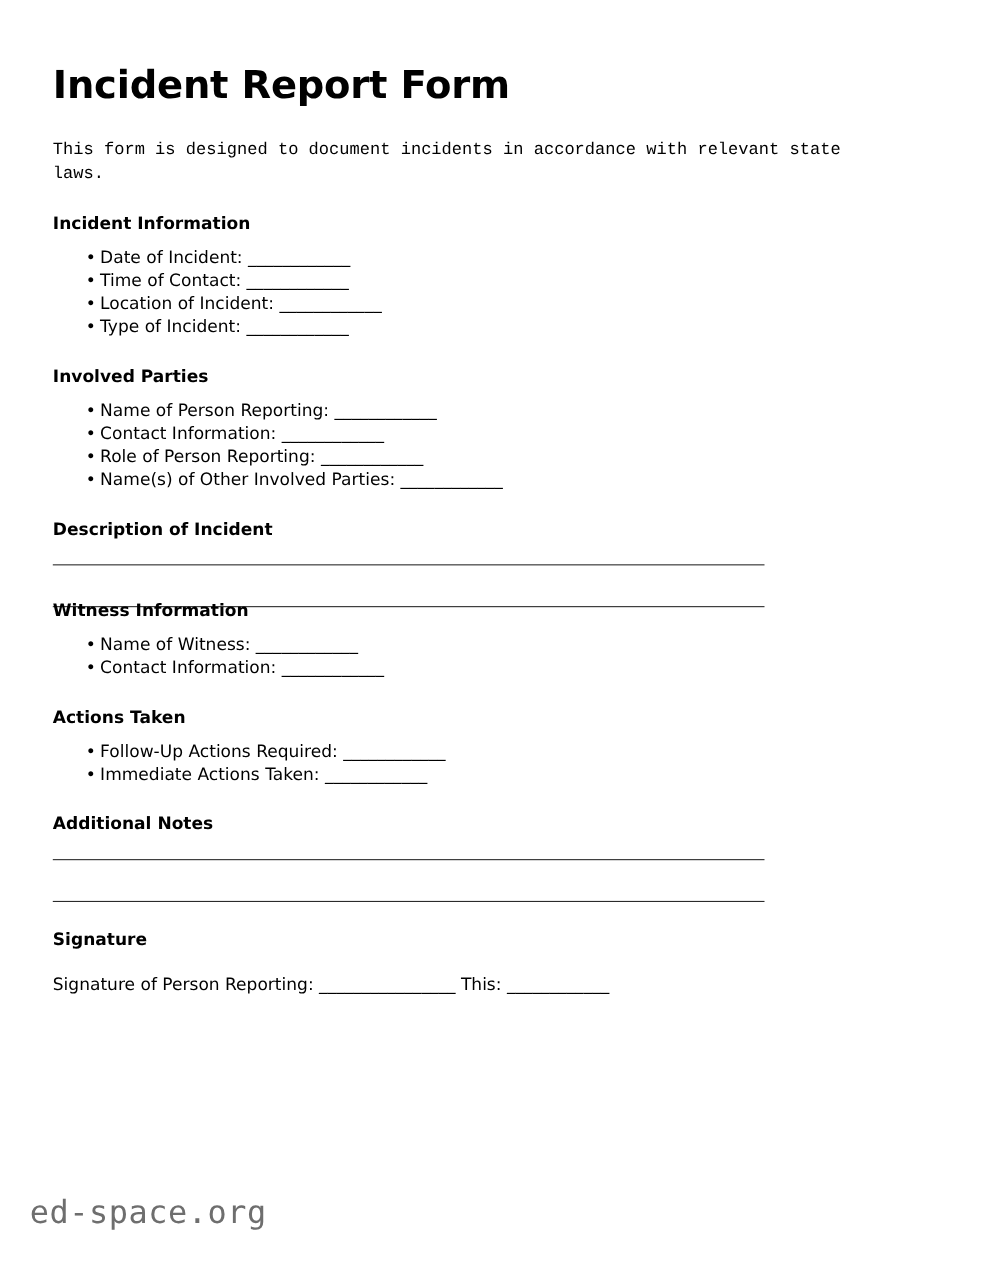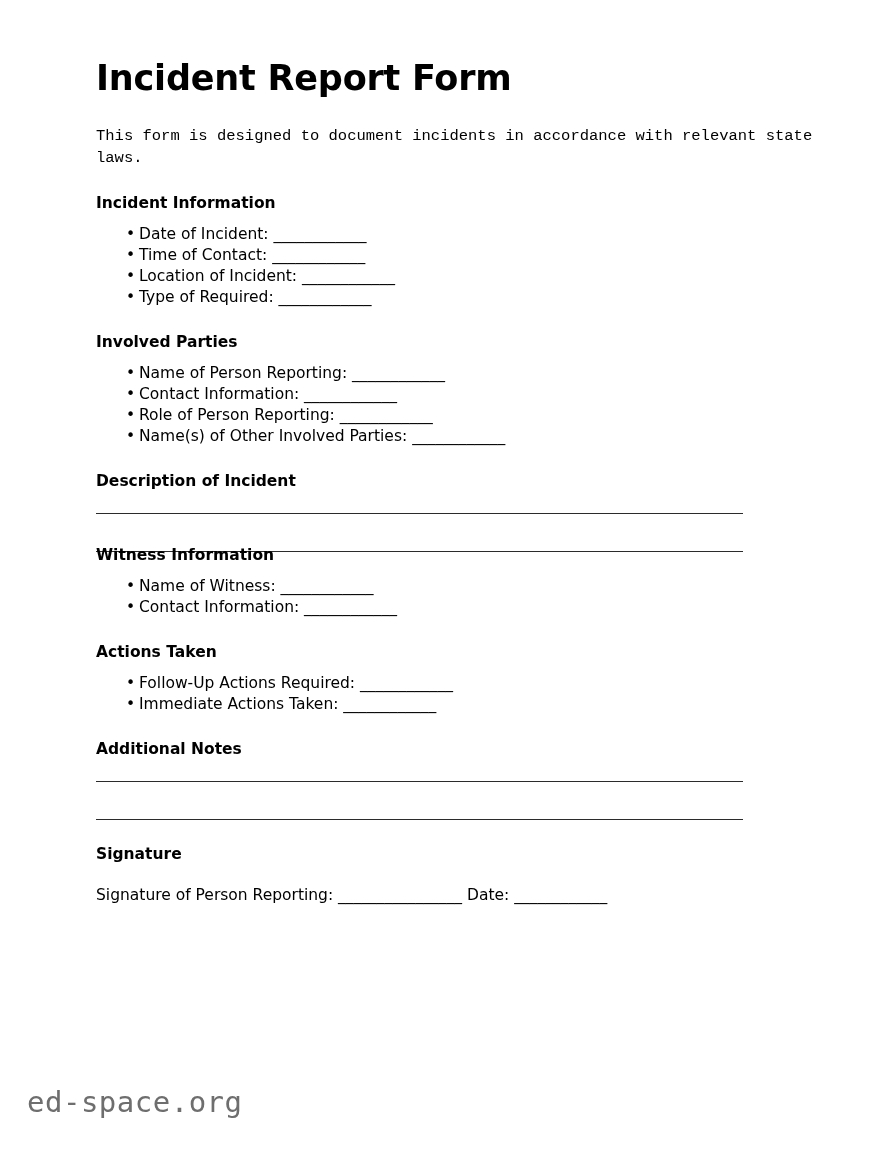--- a/index.html
+++ b/index.html
@@ -23,21 +23,20 @@
     width: 892px;
     height: 1154px;
     background: #ffffff;
   }
 
   .content {
     position: absolute;
     left: 48px;
     top: 56px;
     width: 750px;
-    margin-left: 48px;
   }
 
   .doc-title {
     font-size: 35px;
     font-weight: bold;
     letter-spacing: -0.2px;
     line-height: 44px;
     margin: 0 0 0 0;
     color: #000;
   }
@@ -132,21 +131,21 @@
 
     <h1 class="doc-title">Incident Report Form</h1>
 
     <p class="intro">This form is designed to document incidents in accordance with relevant state laws.</p>
 
     <h2 class="section-heading">Incident Information</h2>
     <ul class="field-list">
       <li>Date of Incident: ____________</li>
       <li>Time of Contact: ____________</li>
       <li>Location of Incident: ____________</li>
-      <li>Type of Required: ____________</li>
+      <li>Type of Incident: ____________</li>
     </ul>
 
     <h2 class="section-heading">Involved Parties</h2>
     <ul class="field-list">
       <li>Name of Person Reporting: ____________</li>
       <li>Contact Information: ____________</li>
       <li>Role of Person Reporting: ____________</li>
       <li>Name(s) of Other Involved Parties: ____________</li>
     </ul>
 
@@ -168,19 +167,19 @@
       <li>Immediate Actions Taken: ____________</li>
     </ul>
 
     <h2 class="section-heading">Additional Notes</h2>
     <div class="rule-block">
       <div class="rule-line"></div>
       <div class="rule-line"></div>
     </div>
 
     <h2 class="section-heading">Signature</h2>
-    <p class="sig-line">Signature of Person Reporting: ________________ Date: ____________</p>
+    <p class="sig-line">Signature of Person Reporting: ________________ This: ____________</p>
 
   </div>
 
   <div class="footer-watermark">ed-space.org</div>
 
 </div>
 
 </body></html>

